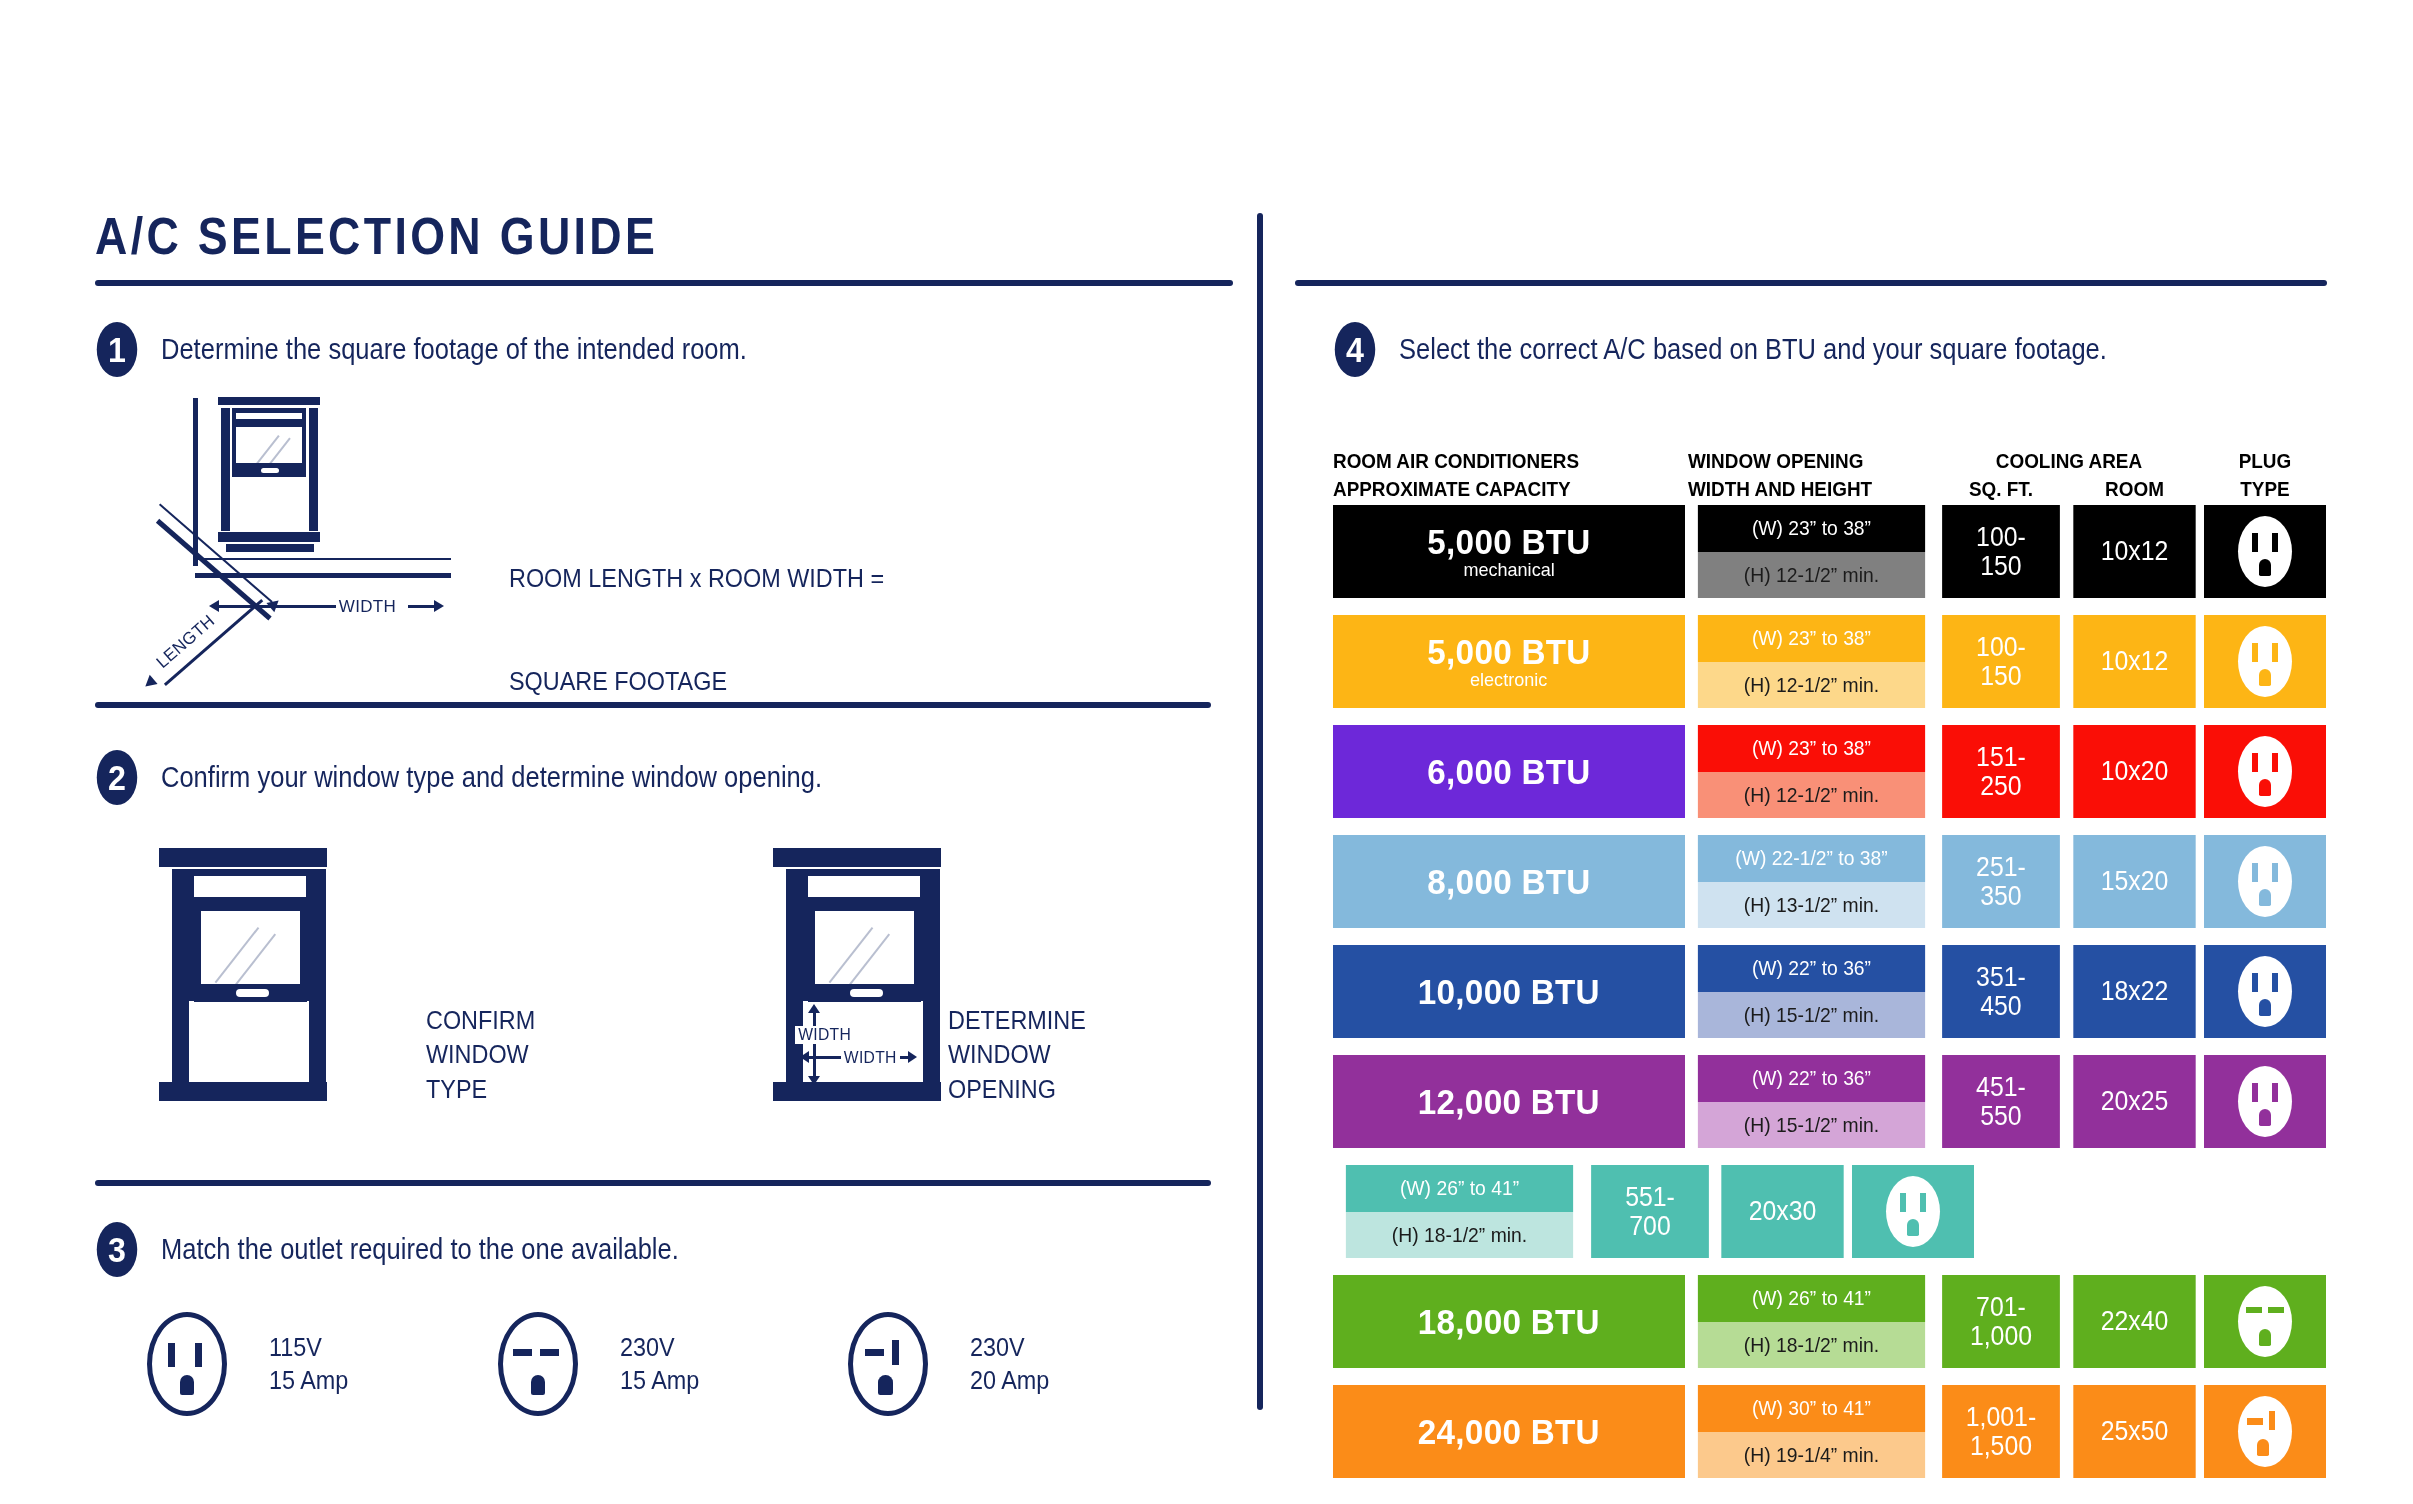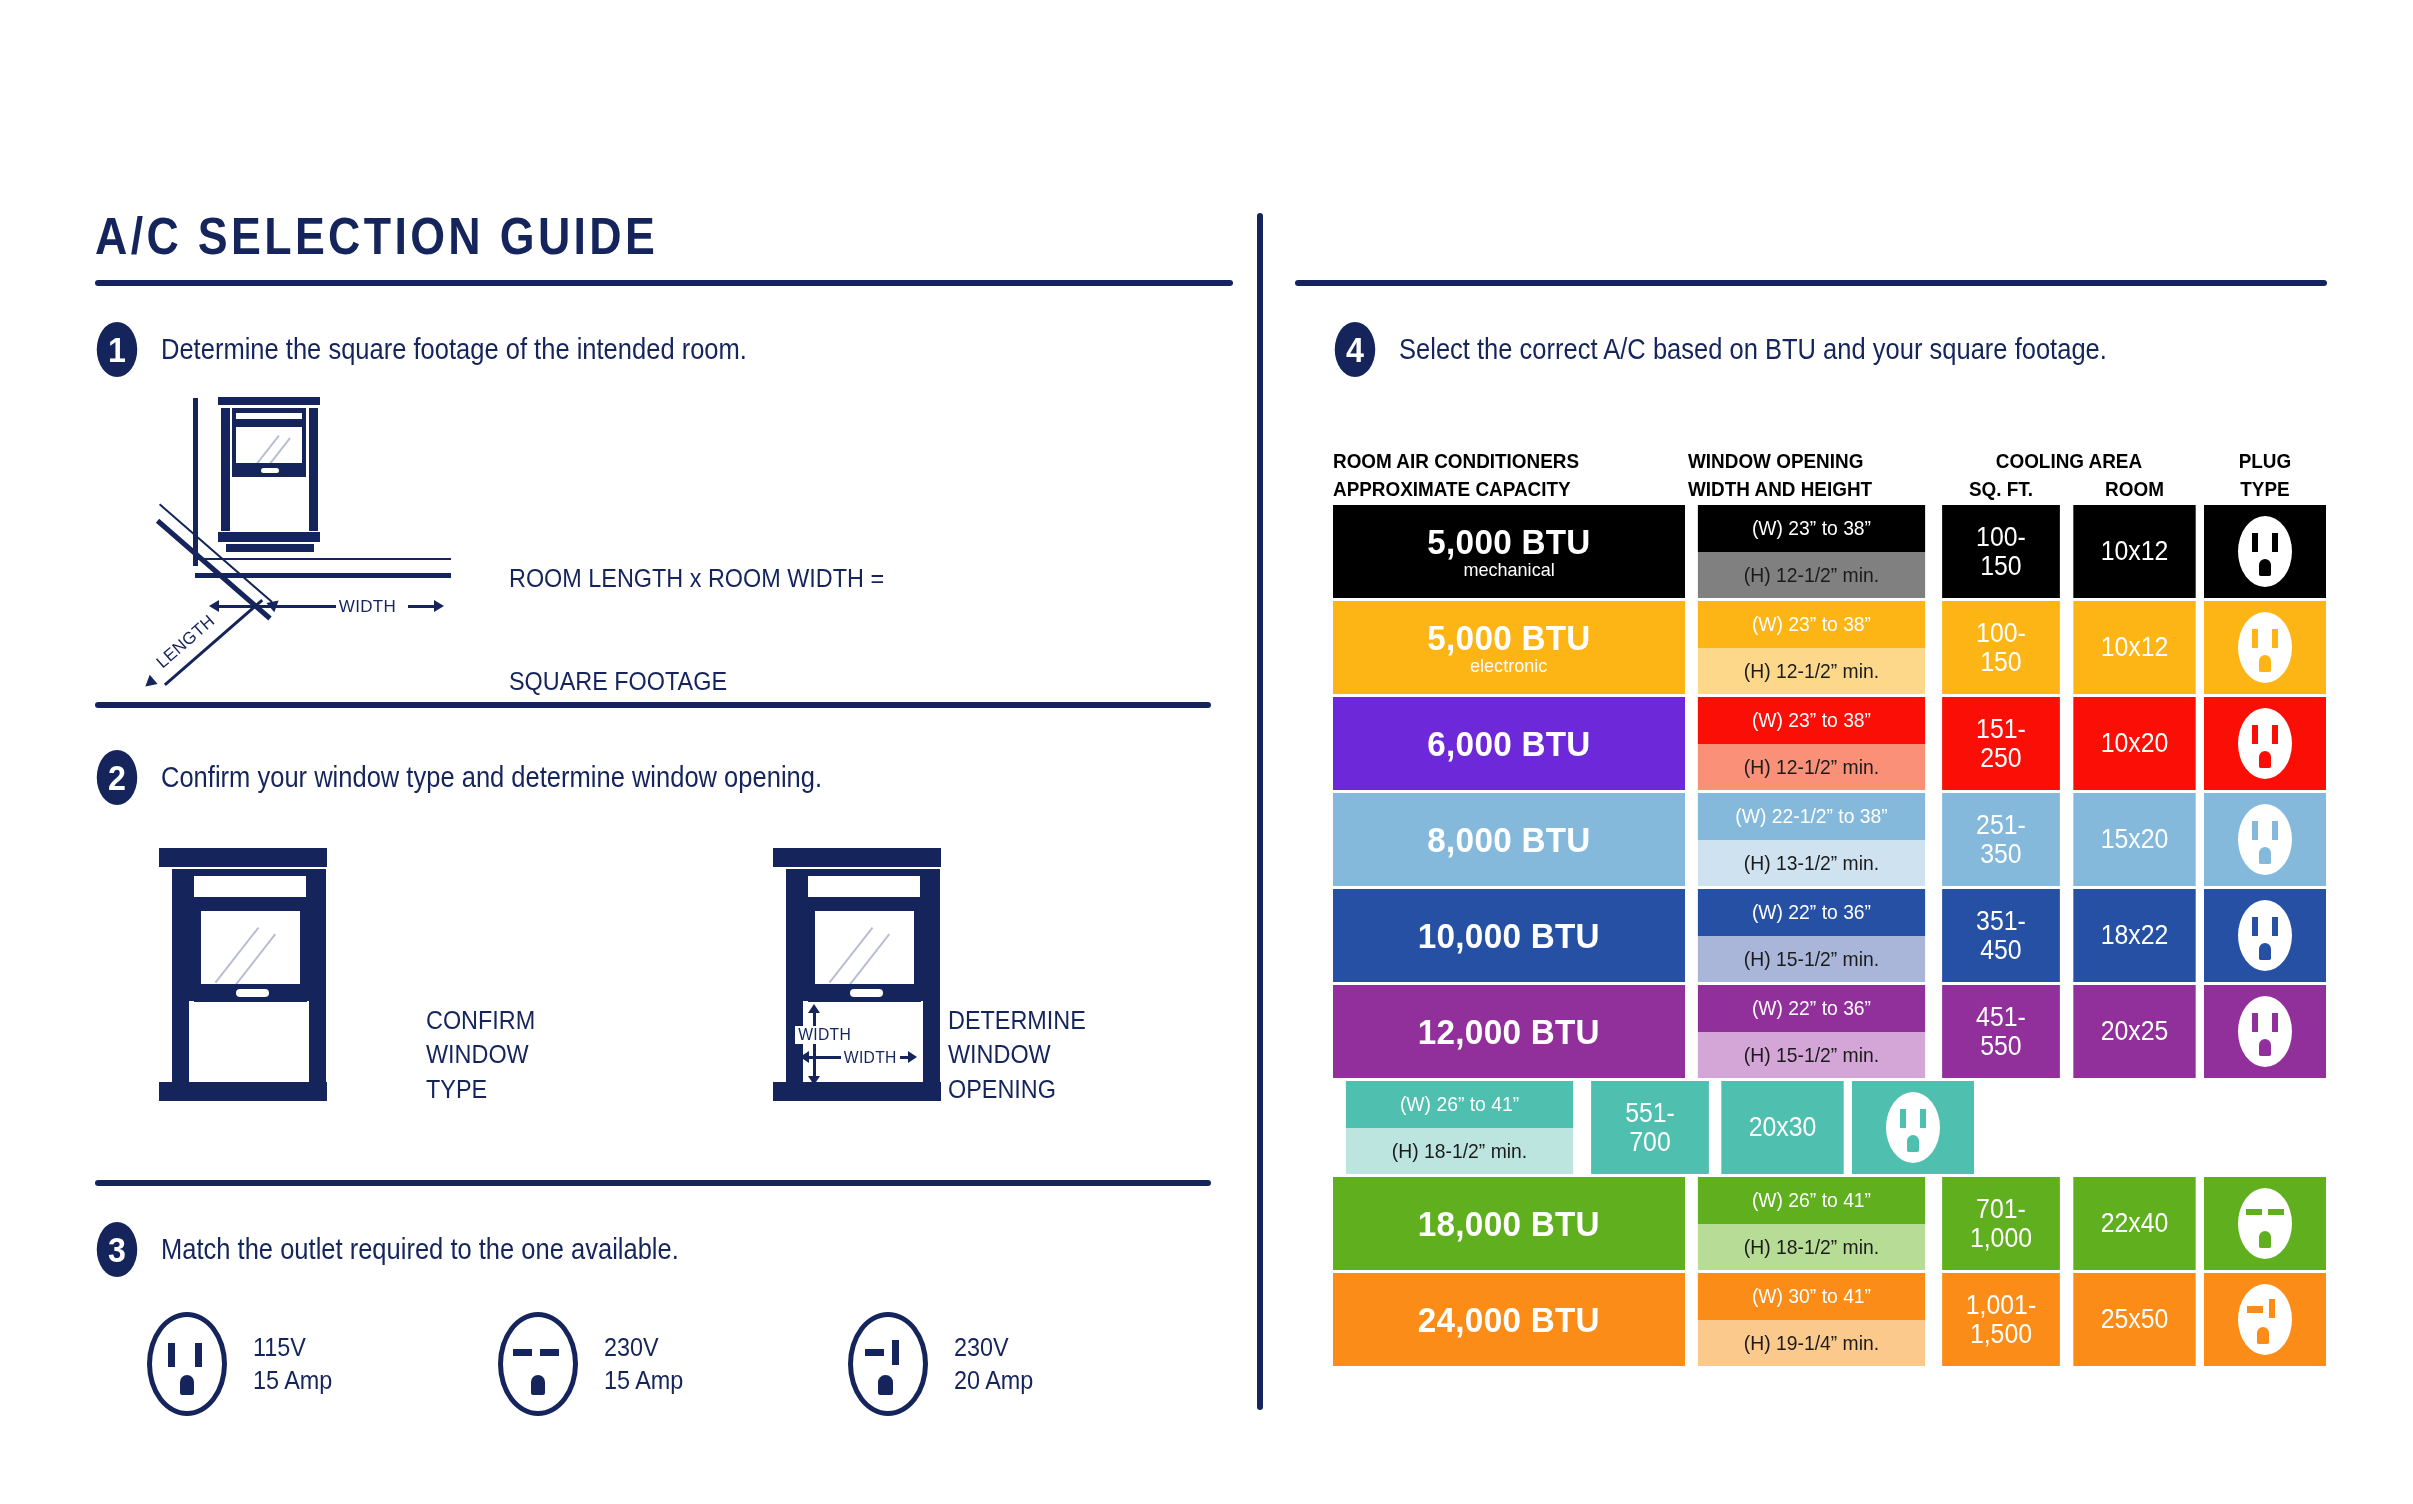--- a/index.html
+++ b/index.html
@@ -28,21 +28,21 @@
     color:#ffffff;display:flex;align-items:center;justify-content:center;
     font-size:35px;font-weight:bold;flex:0 0 auto;
     transform:scaleX(.92);
   }
   .step-text{
     margin-left:22.4px;font-size:29px;color:#15255c;white-space:nowrap;
     transform:scaleX(.88);transform-origin:left center;font-weight:300;
   }
 
   
-  .outlet-group{position:absolute;display:flex;align-items:center;}
+  .outlet-group{position:absolute;display:flex;align-items:center;gap:16px;}
   .outlet-oval{
     width:70px;height:94px;border:5px solid #15255c;border-radius:50%;
     position:relative;flex:0 0 auto;background:#fff;
   }
   .slot{position:absolute;background:#15255c;}
   .outlet-label{
     margin-left:26px;font-size:26px;line-height:1.28;color:#15255c;
     transform:scaleX(.9);transform-origin:left center;font-weight:300;
     white-space:nowrap;
   }
@@ -68,21 +68,21 @@
   
   #ac-table{position:absolute;left:1333px;top:432px;width:993px;}
   .thead{display:flex;align-items:flex-end;height:73px;}
   .th{
     font-size:21px;font-weight:bold;color:#000;line-height:1.18;
     transform:scaleX(.9);transform-origin:left bottom;
     padding-bottom:3.4px;
   }
   .th.c{transform:scaleX(.9);transform-origin:center bottom;text-align:center;}
 
-  .trow{display:flex;height:auto;margin-bottom:3px;}
+  .trow{display:flex;height:auto;margin-bottom:17px;}
   .c-btu{width:352px;display:flex;flex-direction:column;align-items:center;
          justify-content:center;height:93px;}
   .btu-main{font-size:35px;font-weight:bold;color:#fff;letter-spacing:0.3px;
             transform:scaleX(.95);}
   .btu-sub{font-size:19px;color:#fff;font-weight:300;margin-top:-2.2px;
            transform:scaleX(.95);}
   .c-win{width:247px;margin-left:2.8px;height:93px;display:flex;flex-direction:column;}
   .win-w,.win-h{flex:1;display:flex;align-items:center;justify-content:center;
                 font-size:21px;color:#fff;font-weight:300;transform:scaleX(.92);}
   .win-h{color:#1b1b1b;}

